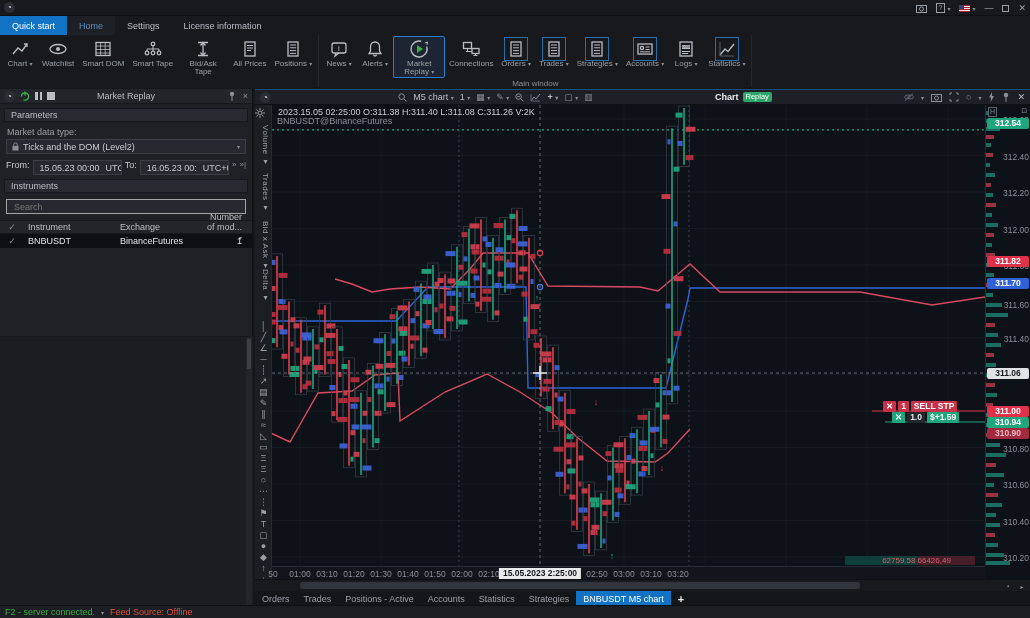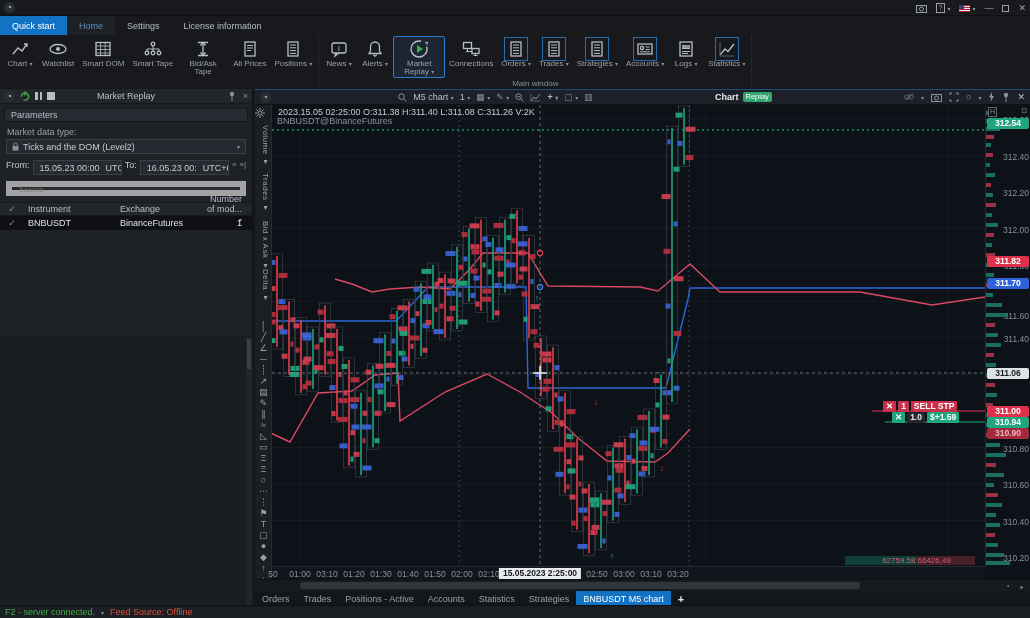--- a/index.html
+++ b/index.html
@@ -46,21 +46,21 @@
   .stopsq{width:8px;height:8px;background:#b9bec4;display:inline-block;}
   .section-h{height:14px;background:#272b31;border:1px solid #15181c;display:flex;align-items:center;
              padding:0 6px;color:#b9bec4;margin:4px 4px 0 4px;font-size:9px;}
   .lp-label{margin:5px 7px 2px 7px;color:#9aa0a6;}
   .combo{margin:0 6px;height:15px;background:#262a30;border:1px solid #3a3f46;display:flex;align-items:center;
          gap:4px;padding:0 5px;color:#c6cbd0;}
   .combo .dd{margin-left:auto;}
   .fromto{display:flex;align-items:flex-start;gap:3px;margin:6px 6px 0 6px;}
   .dtbox{flex:1;height:15px;background:#262a30;border:1px solid #3a3f46;display:flex;align-items:center;gap:3px;padding:0 3px;color:#c6cbd0;white-space:nowrap;overflow:hidden;}
   .ffbtns{display:flex;gap:3px;color:#8a9097;font-size:8px;}
-  .searchbox{margin:6px 6px 0 6px;height:15px;background:#262a30;border:6px solid #a3a3a3;display:flex;align-items:center;padding:0 5px;font-family:Liberation Serif, serif;}
+  .searchbox{margin:6px 6px 0 6px;height:15px;background:#262a30;border:1px solid #a3a3a3;display:flex;align-items:center;padding:0 5px;}
   .searchbox input{background:transparent;border:none;outline:none;color:#c6cbd0;font-size:9px;width:100%;font-family:inherit;}
   .itable{margin-top:6px;}
   .itable .thead{display:flex;height:14px;background:#22262b;border-top:1px solid #15181c;border-bottom:1px solid #15181c;
                  align-items:center;color:#b9bec4;}
   .itable .trow{display:flex;height:14px;background:#0e1013;align-items:center;color:#dfe3e6;}
   .c0{width:24px;text-align:center;color:#8a9097;}
   .c1{width:92px;padding-left:4px;}
   .c2{width:86px;padding-left:4px;}
   .c3{flex:1;text-align:right;padding-right:10px;}
   .ilist{position:absolute;left:0;top:247px;width:253px;height:283px;background:#1a1d21;border-top:1px solid #15181c;}
@@ -397,20 +397,21 @@
             <line x1="0.5" y1="3.5" x2="7.5" y2="3.5" stroke="#8a9097"></line>
           </svg>
         <span>UTC+0</span>
       </span>
       <span class="ffbtns">
         <span>»</span>
         <span>»|</span>
       </span>
     </div>
 
+    <div class="section-h">Instruments</div>
     <div class="searchbox">
       <input placeholder="Search" style="">
     </div>
     <div class="itable">
       <div class="thead">
         <span class="c0">✓</span>
         <span class="c1">Instrument</span>
         <span class="c2">Exchange</span>
         <span class="c3"><span id="col3txt">Number of mod...</span> <span class="caret">▾</span></span>
       </div>
@@ -1013,21 +1014,21 @@
         <span class="profbar" style="top: 418px; width: 14px; background: rgb(30, 126, 110);"></span>
         <span class="profbar" style="top: 428px; width: 9px; background: rgb(178, 58, 78);"></span>
         <span class="profbar" style="top: 438px; width: 12px; background: rgb(30, 126, 110);"></span>
         <span class="profbar" style="top: 448px; width: 18px; background: rgb(30, 126, 110);"></span>
         <span class="profbar" style="top: 456px; width: 24px; background: rgb(30, 126, 110);"></span>
         <span class="ptick" style="top: 10px;">312.60</span>
         <span class="ptick" style="top: 46.5px;">312.40</span>
         <span class="ptick" style="top: 83px;">312.20</span>
         <span class="ptick" style="top: 119.5px;">312.00</span>
         <span class="ptick" style="top: 156px;">311.80</span>
-        <span class="ptick" style="top: 206px;">311.60</span>
+        <span class="ptick" style="top: 195px;">311.60</span>
         <span class="ptick" style="top: 229px;">311.40</span>
         <span class="ptick" style="top: 265.5px;">311.20</span>
         <span class="ptick" style="top: 302px;">311.00</span>
         <span class="ptick" style="top: 338.5px;">310.80</span>
         <span class="ptick" style="top: 375px;">310.60</span>
         <span class="ptick" style="top: 411.5px;">310.40</span>
         <span class="ptick" style="top: 448px;">310.20</span>
         <span class="pbadge" style="top: 13px; background: rgb(31, 166, 125); color: rgb(255, 255, 255);">312.54</span>
         <span class="pbadge" style="top: 150.5px; background: rgb(224, 49, 75); color: rgb(255, 255, 255);">311.82</span>
         <span class="pbadge" style="top: 172.5px; background: rgb(47, 98, 217); color: rgb(255, 255, 255);">311.70</span>

